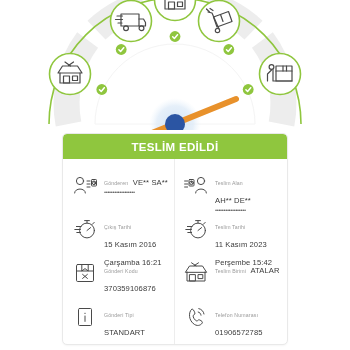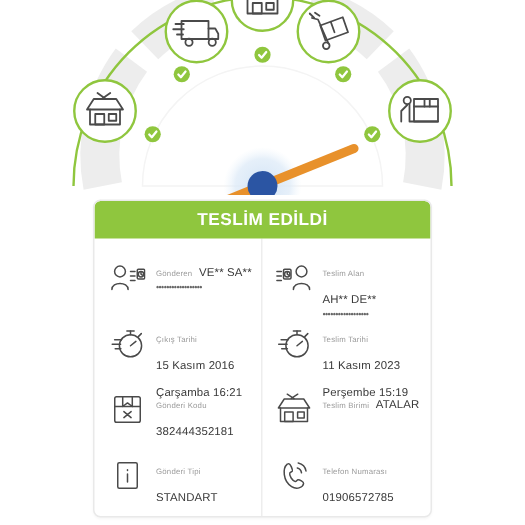--- a/index.html
+++ b/index.html
@@ -274,21 +274,21 @@
           <span class="row-icon">
             <svg width="22" height="22" viewBox="0 0 22 22" fill="none" stroke="#4a4a4a" stroke-width="1" stroke-linecap="round" stroke-linejoin="round">
               <rect x="2.5" y="2.5" width="17" height="17" rx="1.2"></rect>
               <path d="M 2.5 9 L 19.5 9"></path>
               <path d="M 7.8 2.5 L 7.8 9 L 11 6.6 L 14.2 9 L 14.2 2.5"></path>
               <path d="M 8.6 12.4 L 13.4 16.4 M 13.4 12.4 L 8.6 16.4"></path>
             </svg>
           </span>
           <span class="row-text">
             <span class="lbl">Gönderi Kodu</span>
-            <span class="val">382444352181</span>
+            <span class="val">370359106876</span>
           </span>
         </div>
 
         <div class="row">
           <span class="row-icon">
             <svg width="20" height="22" viewBox="0 0 20 22" fill="none" stroke="#4a4a4a" stroke-width="1" stroke-linecap="round" stroke-linejoin="round">
               <rect x="3.5" y="2.5" width="13" height="17" rx="1"></rect>
               <path d="M 10 7.2 L 10 7.6"></path>
               <path d="M 10 10 L 10 15.4"></path>
             </svg>
@@ -329,21 +329,21 @@
               <path d="M 11.6 2.6 L 16.4 2.6"></path>
               <path d="M 14 2.6 L 14 5.1"></path>
               <path d="M 19.2 6.4 L 21.2 4.4"></path>
               <path d="M 14 12.5 L 17.6 9.6"></path>
               <path d="M 3.4 8.5 L 8 8.5 M 1.8 11.5 L 7.4 11.5 M 3.8 14.5 L 7.6 14.5"></path>
             </svg>
           </span>
           <span class="row-text">
             <span class="lbl">Teslim Tarihi</span>
             <span class="val">11 Kasım 2023</span>
-            <span class="val">Perşembe 15:19</span>
+            <span class="val">Perşembe 15:42</span>
           </span>
         </div>
 
         <div class="row">
           <span class="row-icon">
             <svg width="24" height="22" viewBox="0 0 24 22" fill="none" stroke="#4a4a4a" stroke-width="1" stroke-linecap="round" stroke-linejoin="round">
               <path d="M 3 10 L 3 19 L 21 19 L 21 10"></path>
               <path d="M 1.6 10 L 5.5 4 L 18.5 4 L 22.4 10 Z"></path>
               <rect x="5.8" y="12.6" width="5.6" height="6.4"></rect>
               <rect x="14.4" y="12.6" width="4.4" height="4"></rect>

